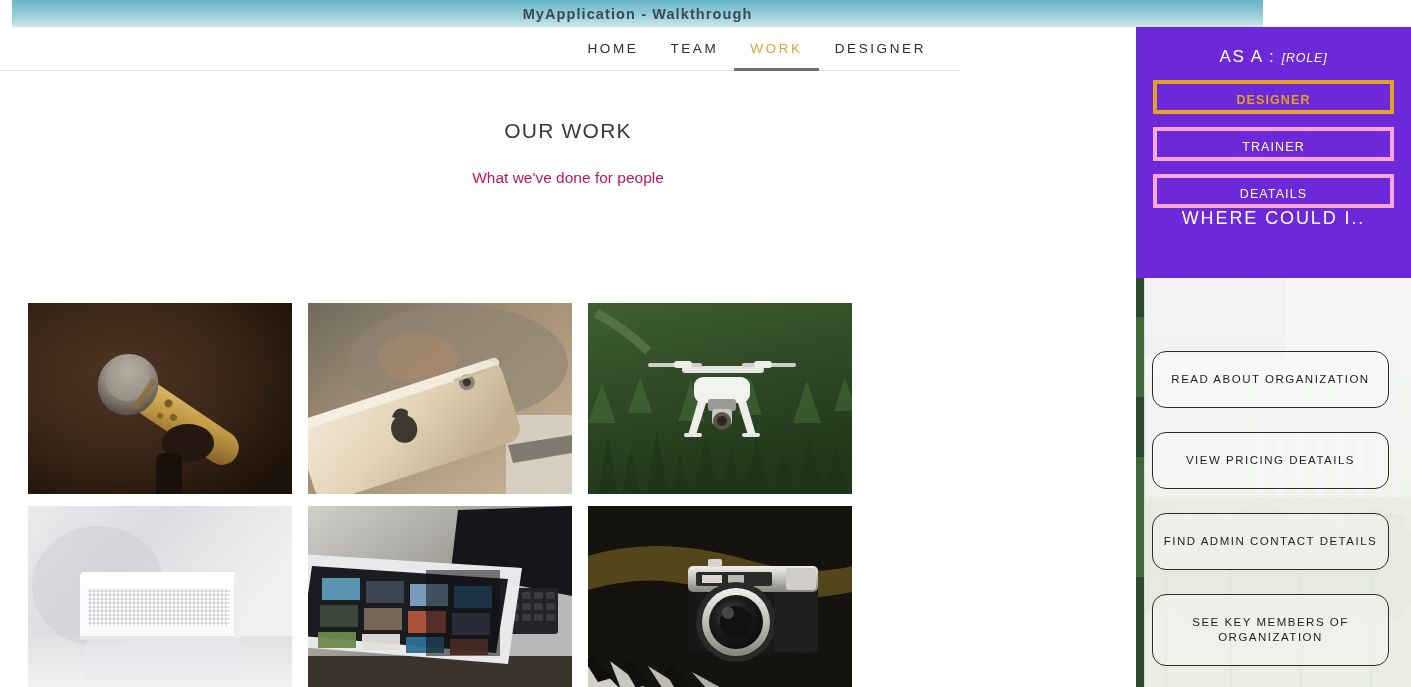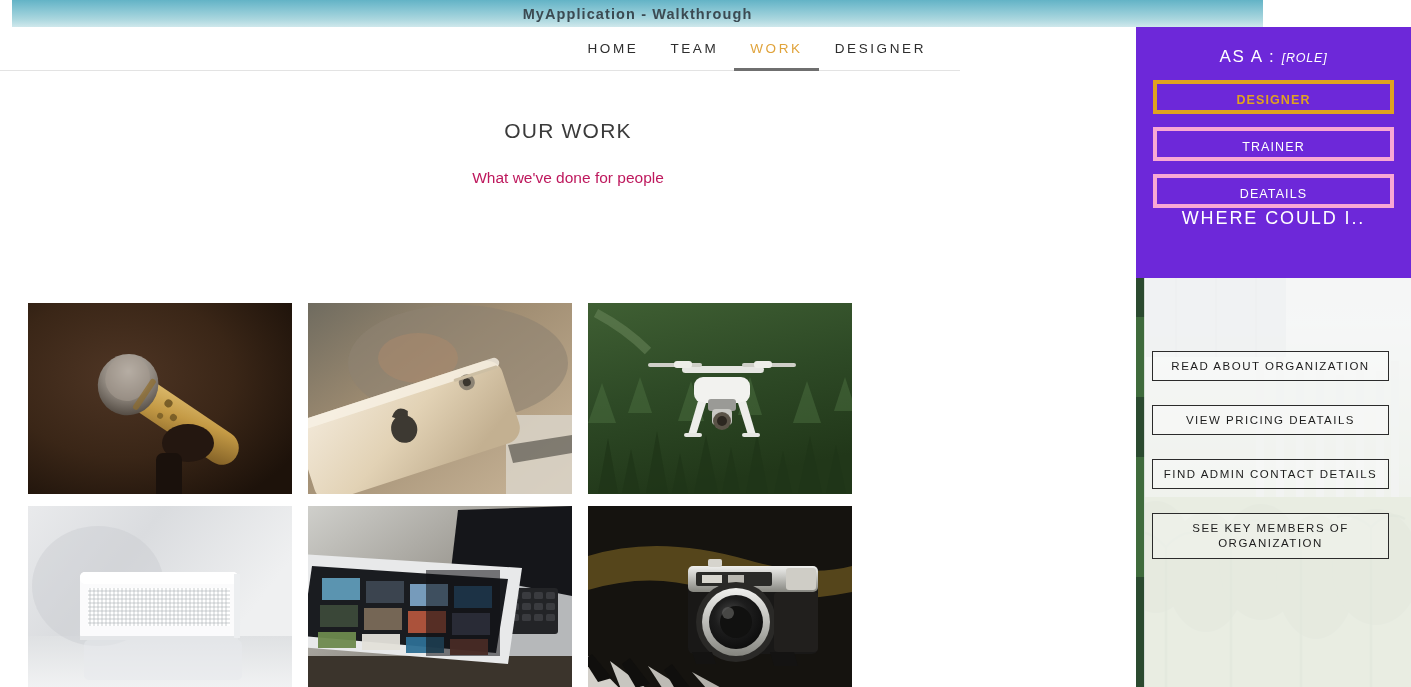--- a/index.html
+++ b/index.html
@@ -205,23 +205,23 @@
     z-index: 3;
   }
   .action-btn {
     display: flex;
     align-items: center;
     justify-content: center;
     text-align: center;
     width: 237px;
     min-height: 30px;
     margin-bottom: 24px;
-    padding: 6px 8px;
+    padding: 20px 8px;
     border: 1px solid #2b2b2b;
-    border-radius: 0;
+    border-radius: 14px;
     background: rgba(255,255,255,0.30);
     color: #1d1d1d;
     font-family: "Liberation Sans", sans-serif;
     font-size: 11.5px;
     letter-spacing: 1.5px;
     line-height: 15px;
     cursor: pointer;
   }
   .action-btn.tall { min-height: 46px; }
 </style>

